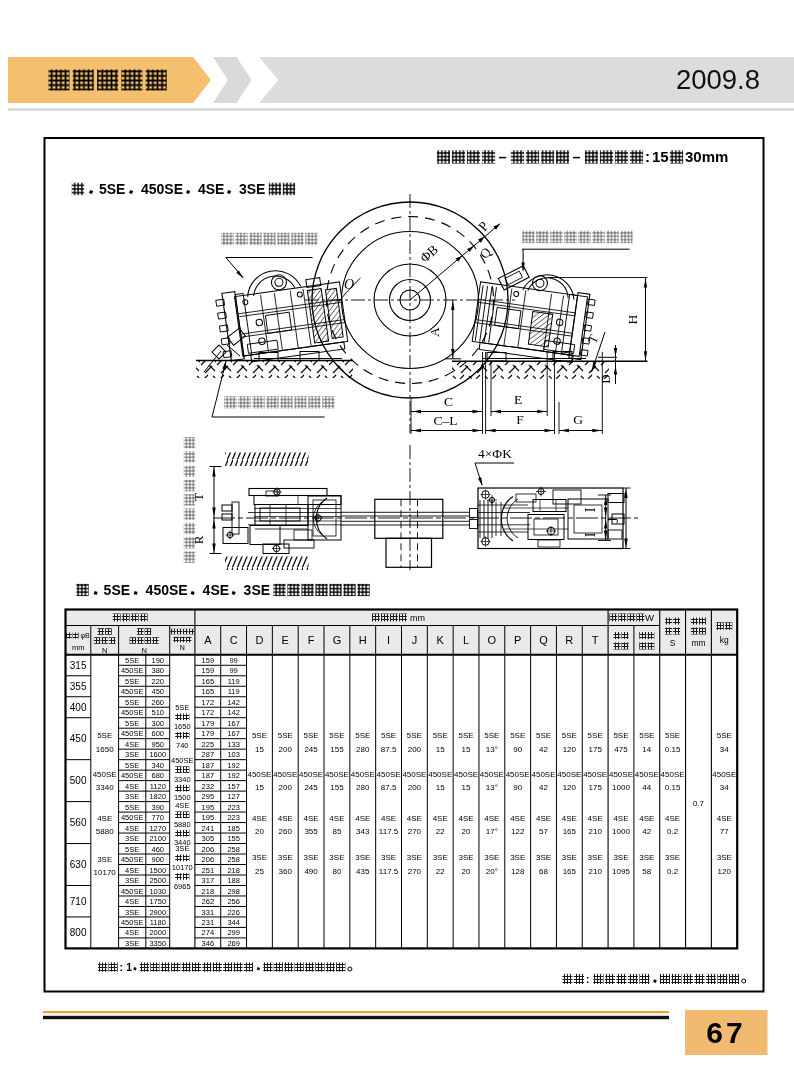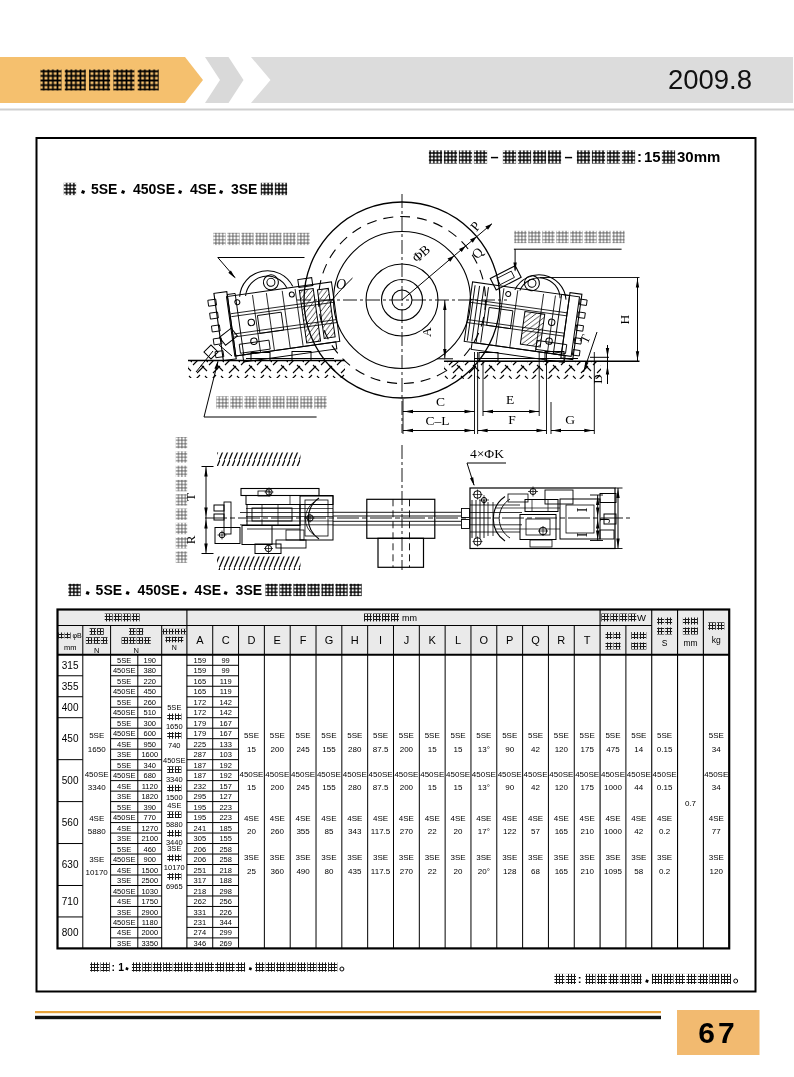--- a/index.html
+++ b/index.html
@@ -1,19 +1,19 @@
 <!DOCTYPE html>
 <html><head><meta charset="utf-8">
 <style>
 html,body{margin:0;padding:0;width:794px;height:1077px;background:#fff;overflow:hidden}
 *{box-sizing:border-box}
 .abs{position:absolute}
 </style></head>
 <body>
-<div class="abs" style="left:0;top:0;width:744px;height:1077px">
+<div class="abs" style="left:8px;top:0;width:744px;height:1077px">
 <svg width="794" height="1077" viewBox="0 0 794 1077">
 <defs>
 <pattern id="g" width="3" height="3" patternUnits="userSpaceOnUse">
 <rect width="3" height="3" fill="#fff" fill-opacity="0"></rect>
 <path d="M0,1.5 H3 M1.5,0 V3" stroke="#1a1a1a" stroke-width="1" fill="none"></path>
 </pattern>
 <pattern id="gs" width="3.4" height="3.4" patternUnits="userSpaceOnUse">
 <path d="M0,1.7 H3.4 M1.7,0 V3.4" stroke="#4a4a4a" stroke-width="0.8" fill="none"></path>
 </pattern>
 <pattern id="gb" width="3.6" height="3.6" patternUnits="userSpaceOnUse">

